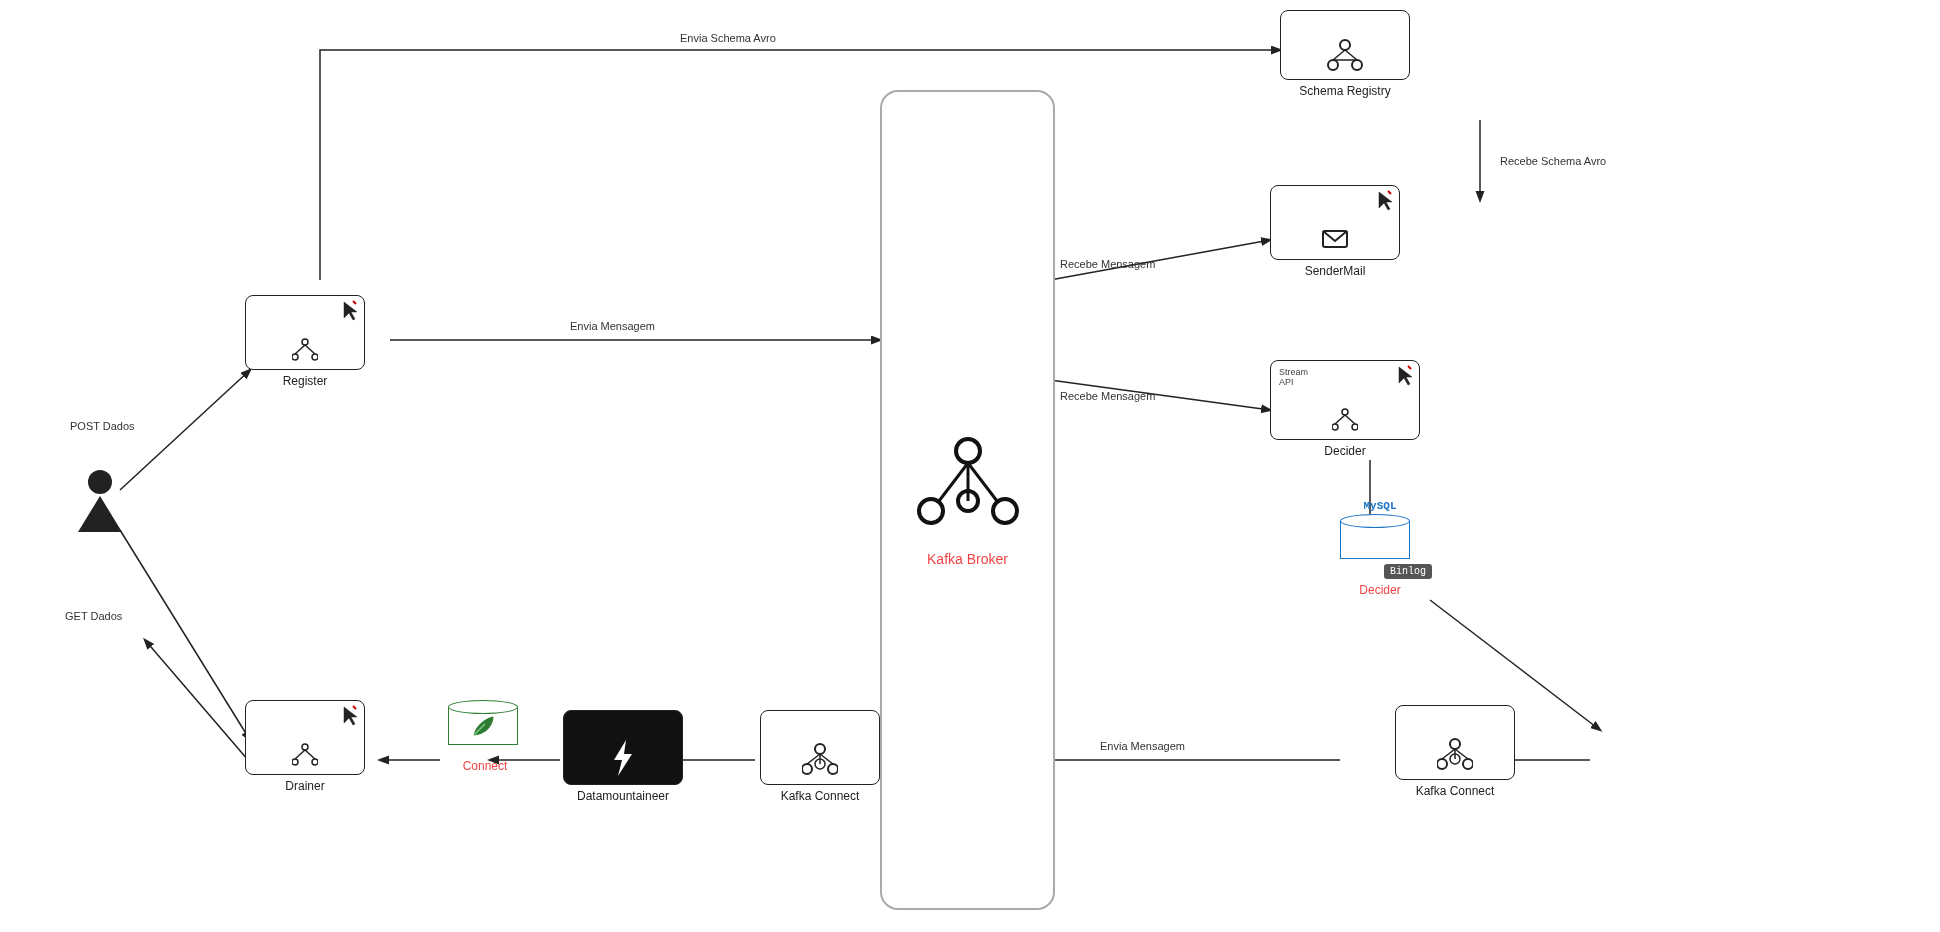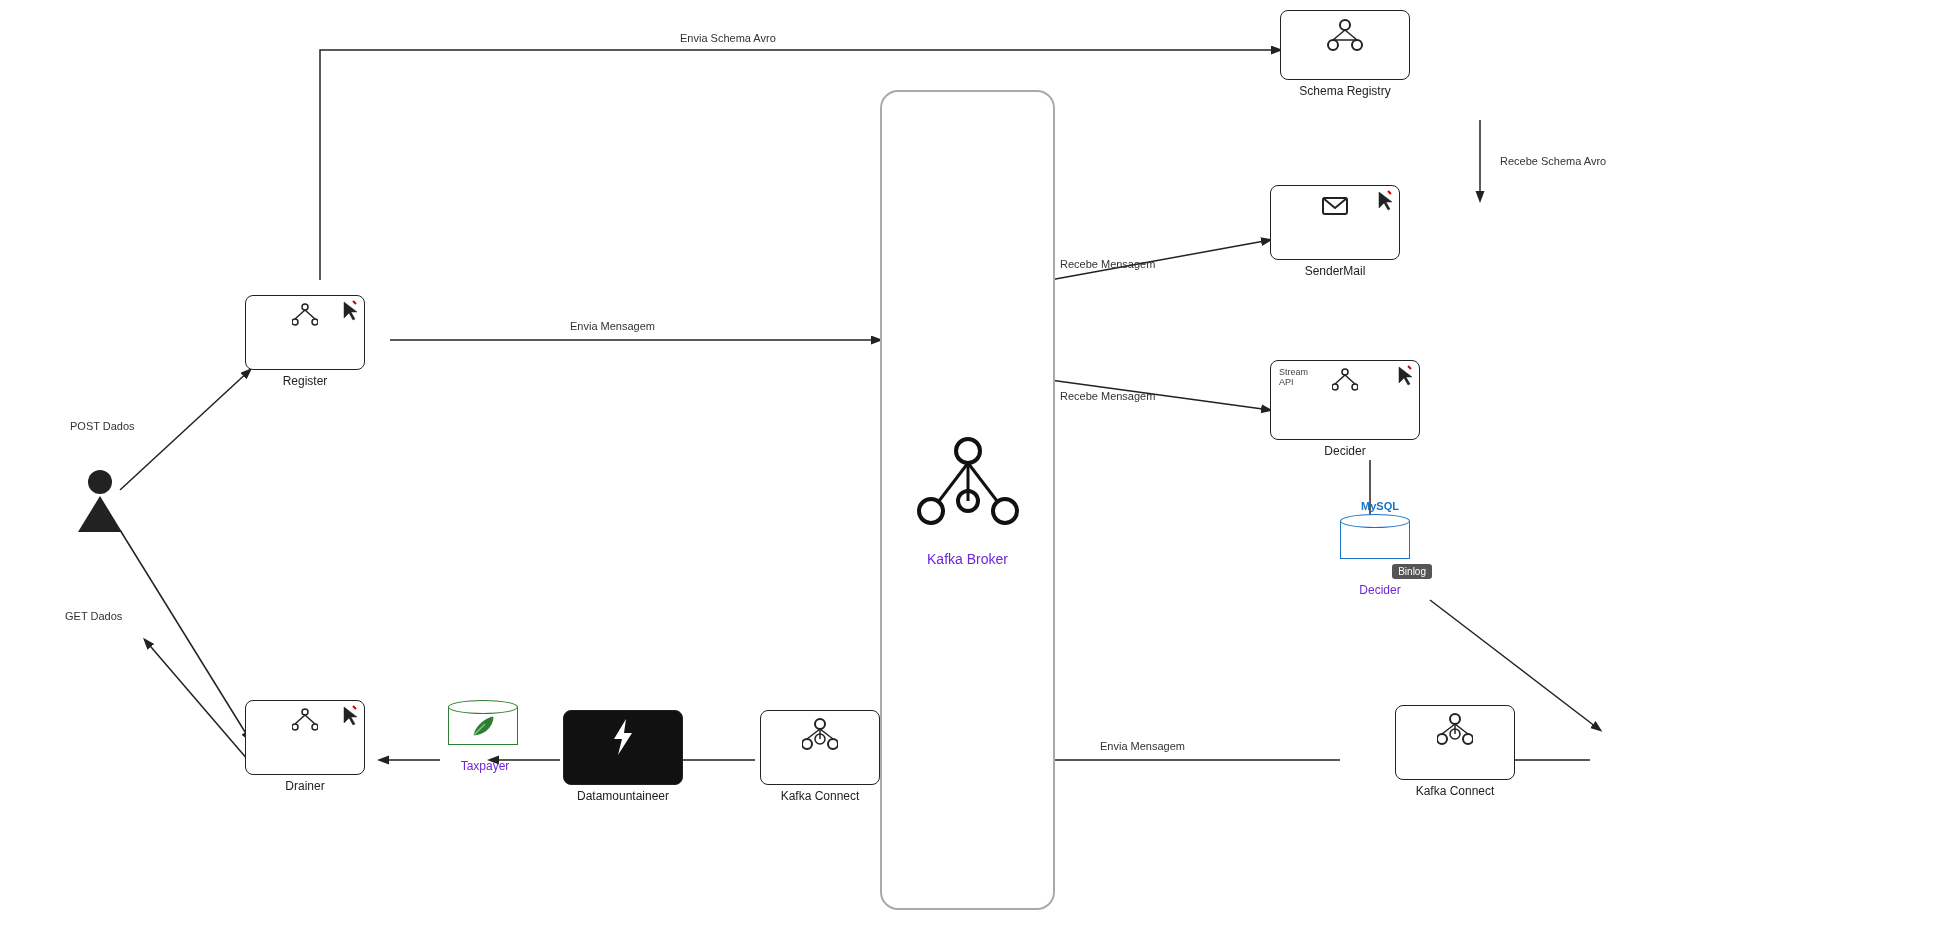--- a/index.html
+++ b/index.html
@@ -30,32 +30,32 @@
       align-items: center;
       justify-content: center;
     }
     .box {
       border: 1.5px solid #222;
       border-radius: 8px;
       background: #fff;
       display: flex;
       flex-direction: column;
       align-items: center;
-      justify-content: flex-start;
+      justify-content: flex-end;
       padding: 6px 10px;
     }
     .box-label {
       font-size: 12px;
       color: #222;
       margin-top: 4px;
       text-align: center;
     }
     .node-label {
       font-size: 12px;
-      color: #6d28d9;
+      color: #ef4444;
       margin-top: 4px;
       text-align: left;
     }
     
     .person-icon {
       width: 60px;
       height: 70px;
       display: flex;
       flex-direction: column;
       align-items: center;
@@ -292,21 +292,21 @@
         <circle cx="3" cy="20" r="3" fill="none" stroke="#222" stroke-width="1.5"></circle>
         <circle cx="23" cy="20" r="3" fill="none" stroke="#222" stroke-width="1.5"></circle>
         <line x1="13" y1="8" x2="3" y2="17" stroke="#222" stroke-width="1.5"></line>
         <line x1="13" y1="8" x2="23" y2="17" stroke="#222" stroke-width="1.5"></line>
       </svg>
     </div>
     <div class="box-label">Decider</div>
   </div>
 
   <div class="node" style="left:1330px; top:500px; width:100px;">
-    <div style="position:relative; width:80px;">
+    <div style="position:relative; width:80px;font-family:Liberation Mono, monospace;">
 
       <div style="font-size:11px; color:#1a73c7; font-weight:bold; text-align:center; margin-bottom:2px;">MySQL</div>
       <div class="cylinder" style="width:70px;">
         <div class="cyl-top" style="width:70px; border-color:#1a73c7;"></div>
         <div class="cyl-body" style="width:70px; border-color:#1a73c7; height:38px;"></div>
       </div>
 
       <div class="binlog-badge" style="bottom:-10px; right:-12px;">Binlog</div>
     </div>
     <div class="node-label" style="margin-top:14px;">Decider</div>
@@ -359,21 +359,21 @@
         <div class="cyl-top" style="width:70px;"></div>
         <div class="cyl-body" style="width:70px; height:38px; display:flex; align-items:center; justify-content:center;">
 
           <svg width="28" height="28" viewBox="0 0 28 28">
             <path d="M5 23 C8 10 22 5 24 5 C24 5 24 18 10 22 Z" fill="#2e7d32" stroke="#2e7d32" stroke-width="1"></path>
             <line x1="5" y1="23" x2="16" y2="12" stroke="#81c784" stroke-width="1.5"></line>
           </svg>
         </div>
       </div>
     </div>
-    <div class="node-label">Taxpayer</div>
+    <div class="node-label">Connect</div>
   </div>
 
   <div class="node" style="left:240px; top:700px; width:130px;">
     <div class="box" style="width:120px; height:75px; position:relative;">
       <svg width="18" height="22" style="position:absolute;top:4px;right:4px;">
         <polygon points="2,2 2,18 7,13 11,20 13,19 9,12 15,12" fill="#222" stroke="#222" stroke-width="0.5"></polygon>
         <line x1="11" y1="1" x2="14" y2="4" stroke="#c00" stroke-width="2"></line>
       </svg>
       <svg width="26" height="26" viewBox="0 0 26 26">
         <circle cx="13" cy="5" r="3" fill="none" stroke="#222" stroke-width="1.5"></circle>

